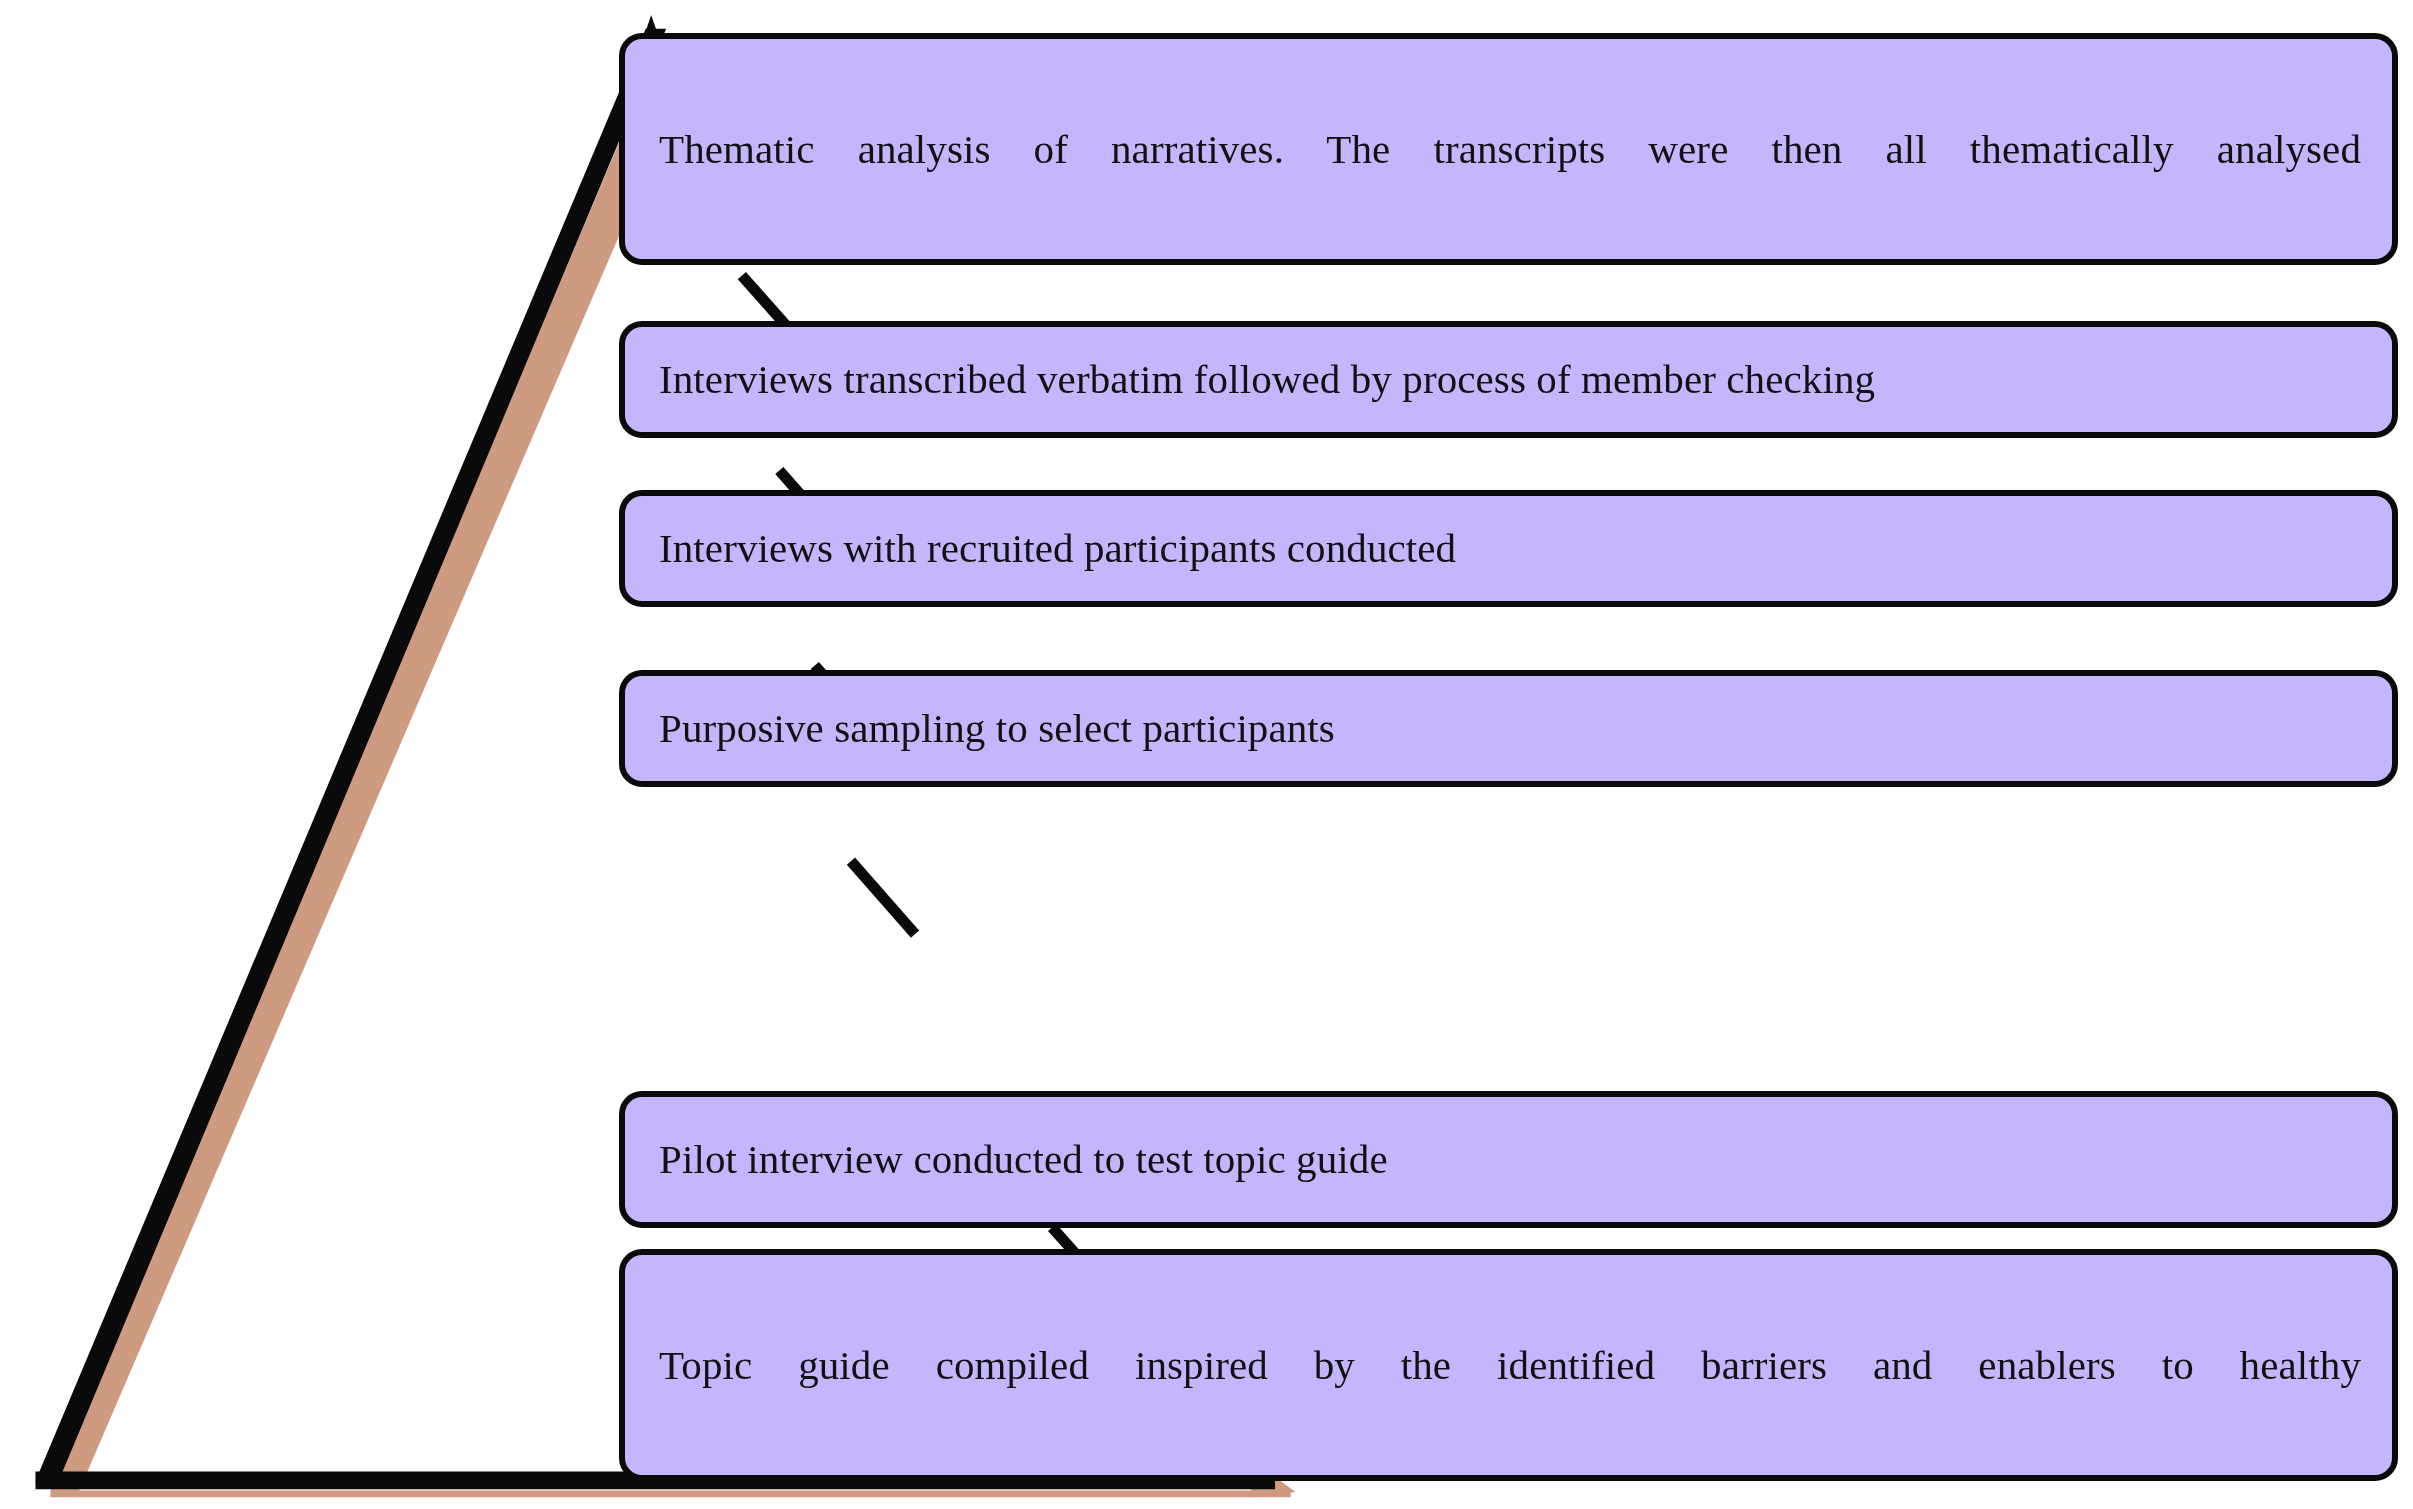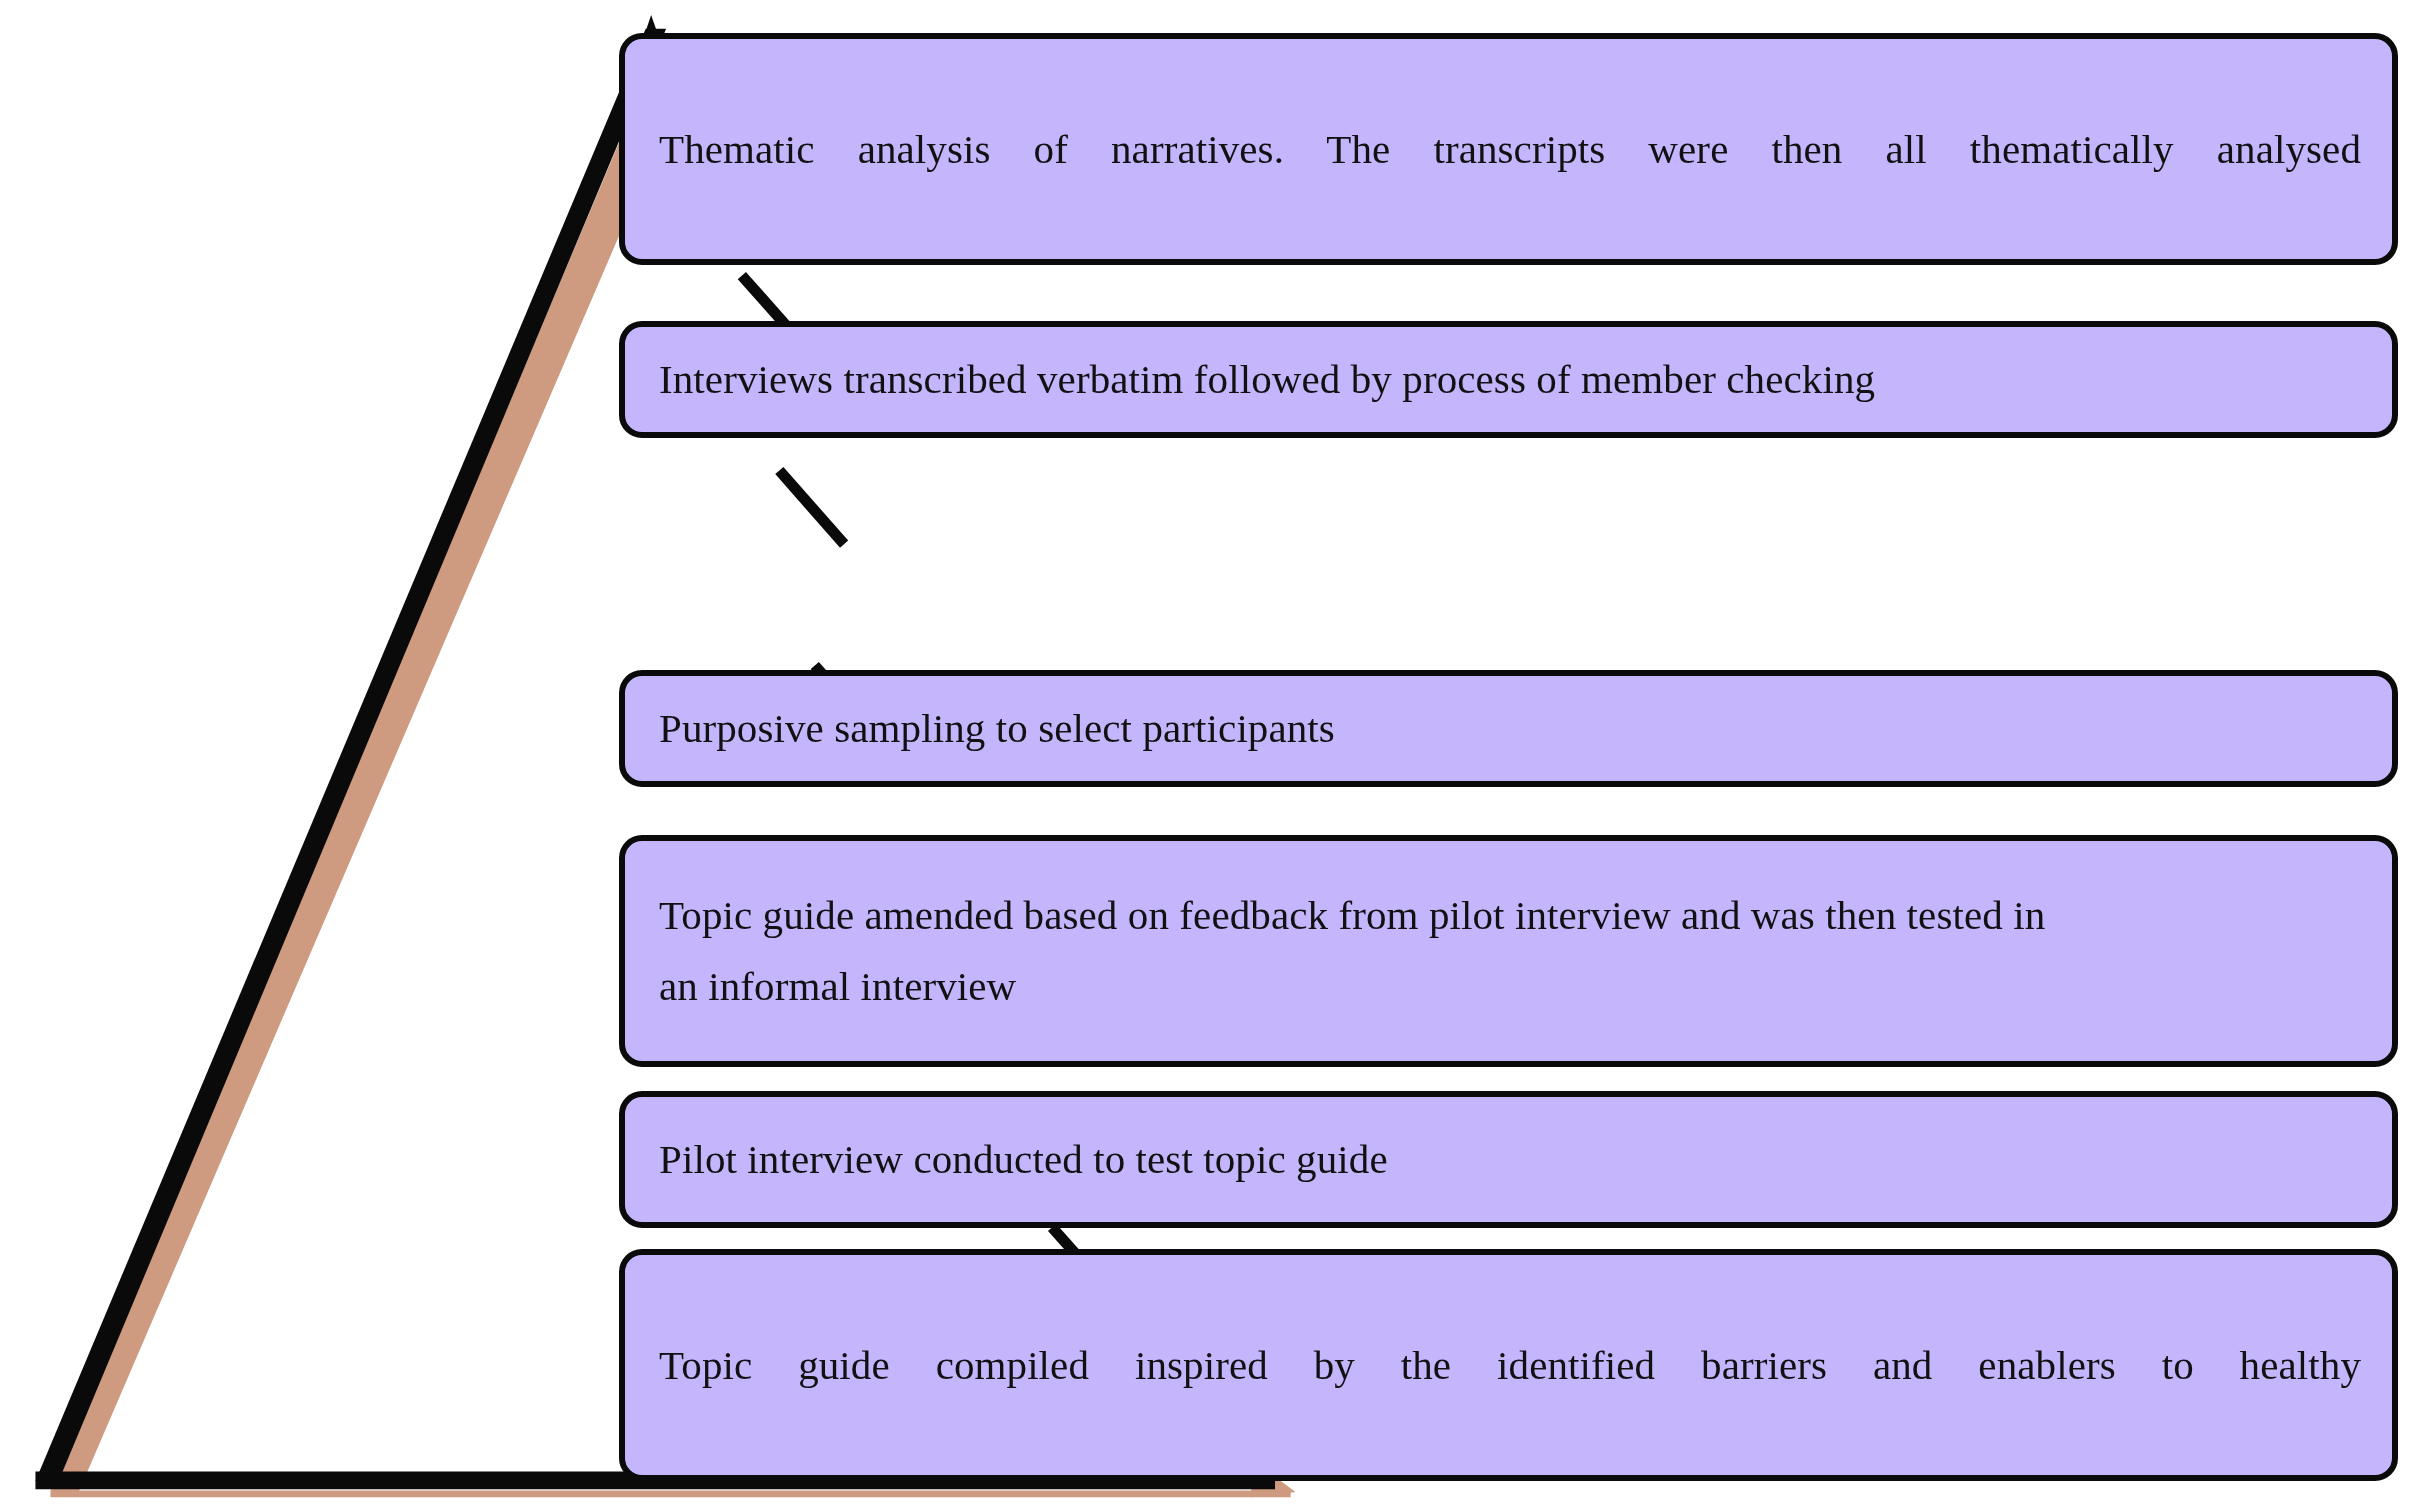--- a/index.html
+++ b/index.html
@@ -93,29 +93,28 @@
   <div id="boxes-layer">
 
     <div class="flow-box justify" style="left:619px; top:33px; width:1779px; height:232px;">
       <div class="line">Thematic analysis of narratives. The transcripts were then all thematically analysed</div>
     </div>
 
     <div class="flow-box plain" style="left:619px; top:321px; width:1779px; height:117px;">
       <div class="line">Interviews transcribed verbatim followed by process of member checking</div>
     </div>
 
+    <div class="flow-box plain" style="left:619px; top:490px; width:1779px; height:117px;">
+      <div class="line">Interviews with recruited participants conducted</div>
+    </div>
 
     <div class="flow-box plain" style="left:619px; top:670px; width:1779px; height:117px;">
       <div class="line">Purposive sampling to select participants</div>
     </div>
 
-    <div class="flow-box plain" style="left:619px; top:835px; width:1779px; height:232px;">
-      <div class="line">Topic guide amended based on feedback from pilot interview and was then tested in</div>
-      <div class="line">an informal interview</div>
-    </div>
 
     <div class="flow-box plain" style="left:619px; top:1091px; width:1779px; height:137px;">
       <div class="line">Pilot interview conducted to test topic guide</div>
     </div>
 
     <div class="flow-box justify" style="left:619px; top:1249px; width:1779px; height:232px;">
       <div class="line">Topic guide compiled inspired by the identified barriers and enablers to healthy</div>
     </div>
 
   </div>

